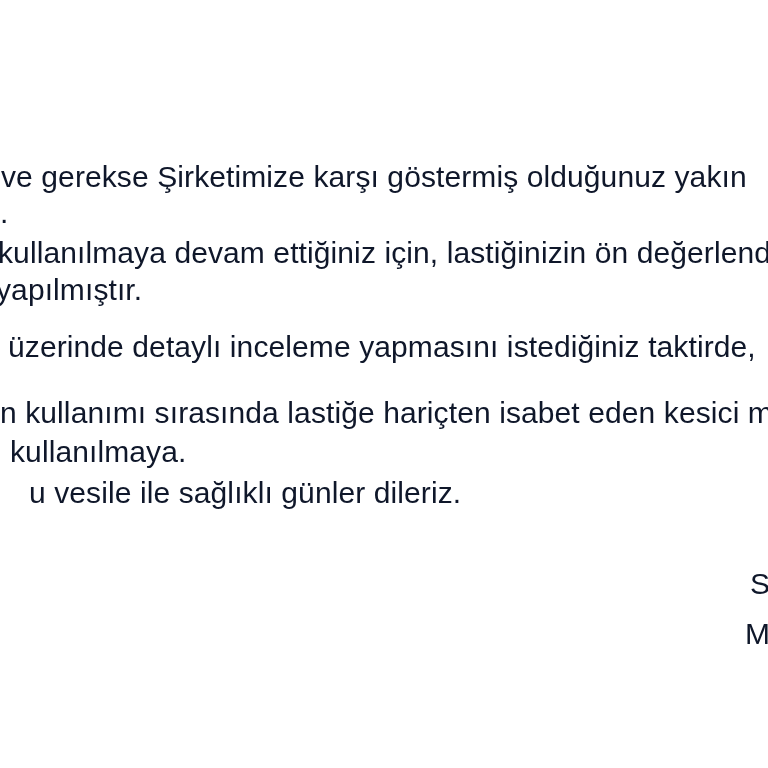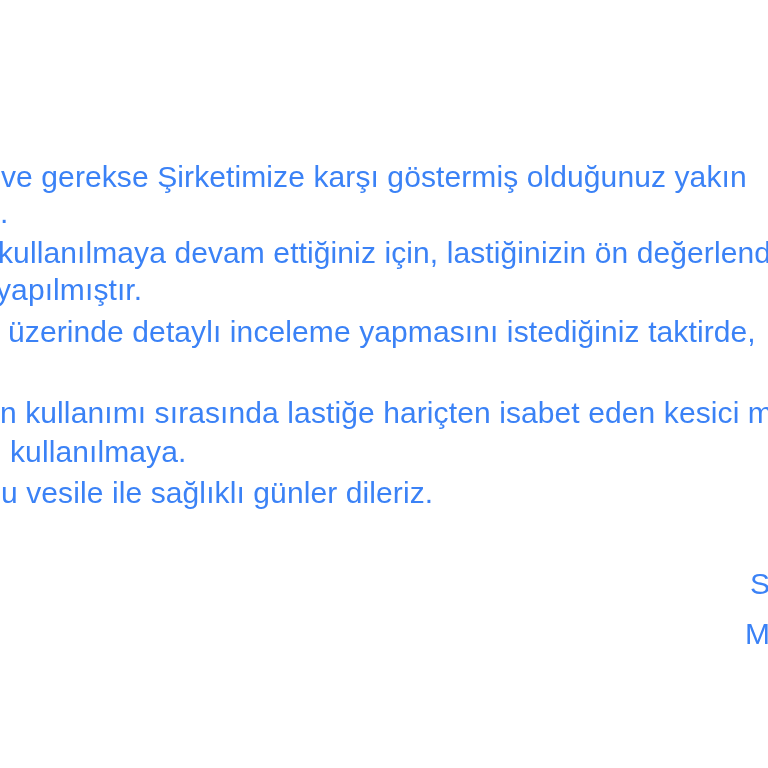--- a/index.html
+++ b/index.html
@@ -17,32 +17,32 @@
     background: #ffffff;
     overflow: hidden;
     font-family: "Liberation Sans", sans-serif;
   }
   .line {
     position: absolute;
     white-space: pre;
     font-size: 30px;
     line-height: 36px;
     font-weight: 400;
-    color: #3b82f6;
+    color: #0f172a;
     letter-spacing: 0.1px;
   }
   
   .l1 { top: 159px; left: 1px;  }
   .l2 { top: 195px; left: 0px;  }   
   .l3 { top: 235px; left: -2px; }
   .l4 { top: 272px; left: -4px; }   
-  .l5 { top: 314px; left: 8px;  }
+  .l5 { top: 329px; left: 8px;  }
   .l6 { top: 395px; left: 0px;  }
   .l7 { top: 434px; left: 10px; }
-  .l8 { top: 475px; left: 1px;  }
+  .l8 { top: 475px; left: 1px; padding-left: 28px;  }
   
   .sig1 { top: 566px; left: 750px; }
   .sig2 { top: 616px; left: 745px; }
 </style>
 </head>
 <body>
 
 <div class="page">
   <div class="line l1">ve gerekse Şirketimize karşı göstermiş olduğunuz yakın</div>
   <div class="line l2">.</div>

